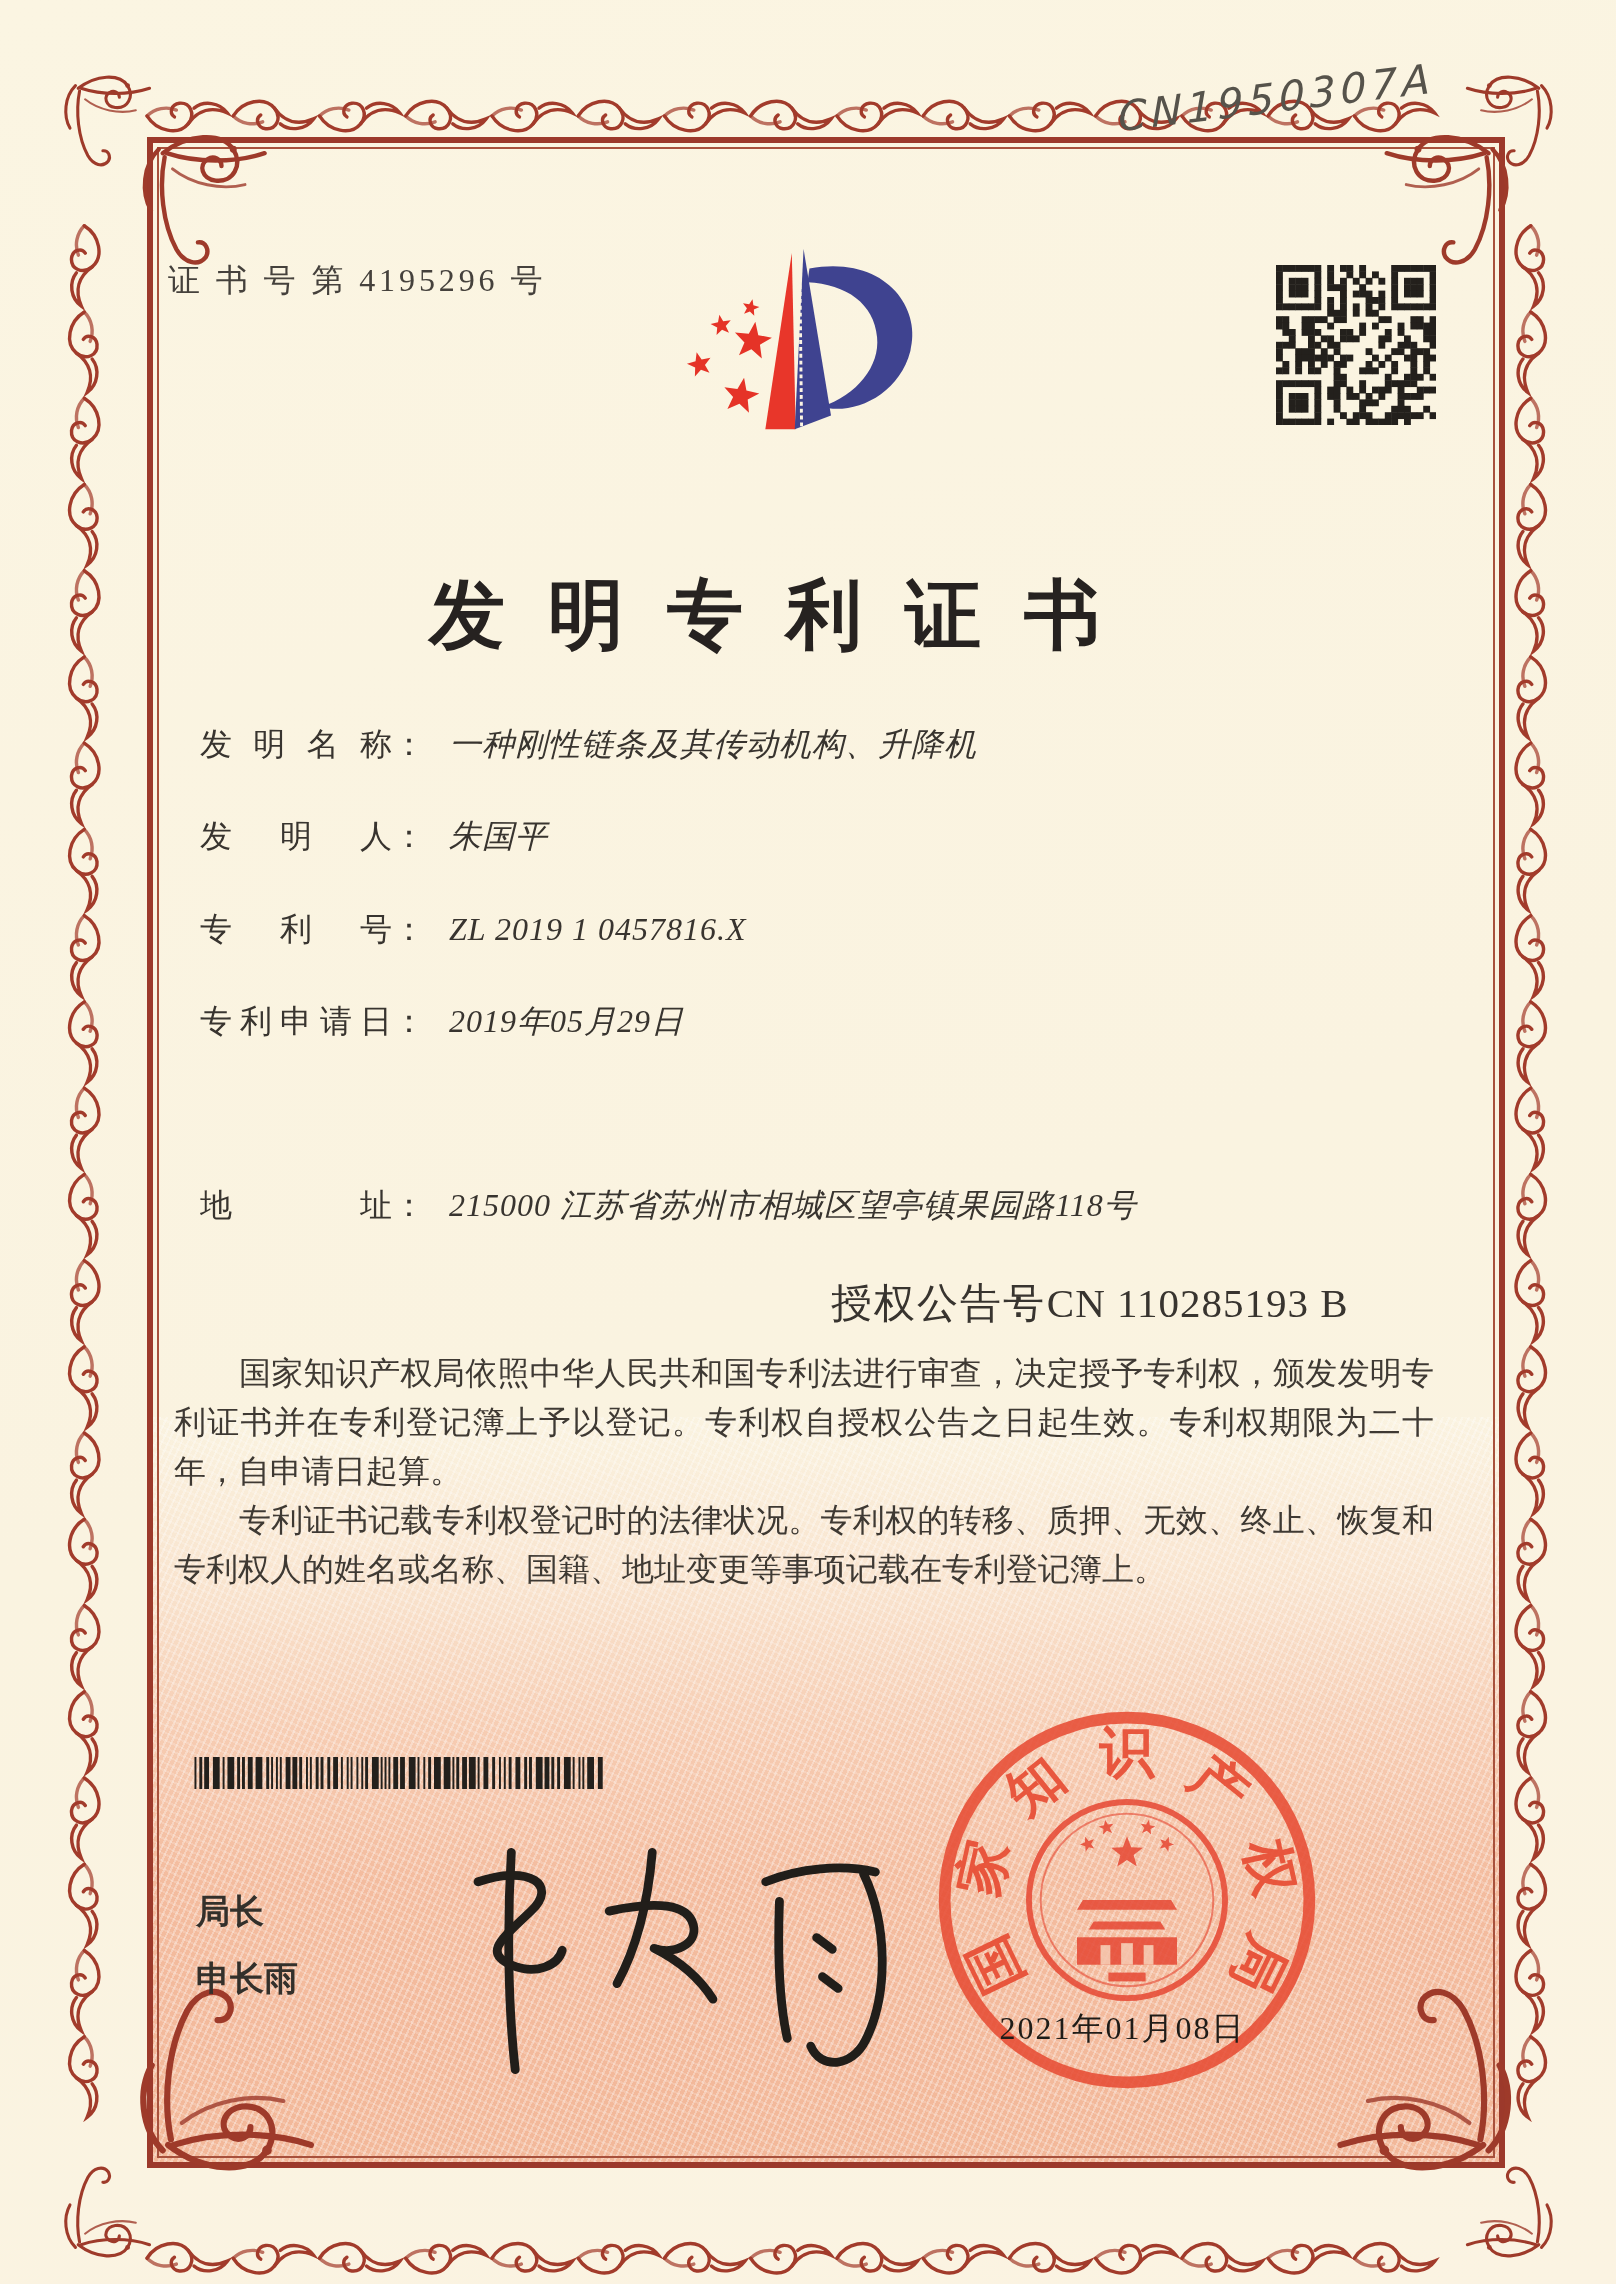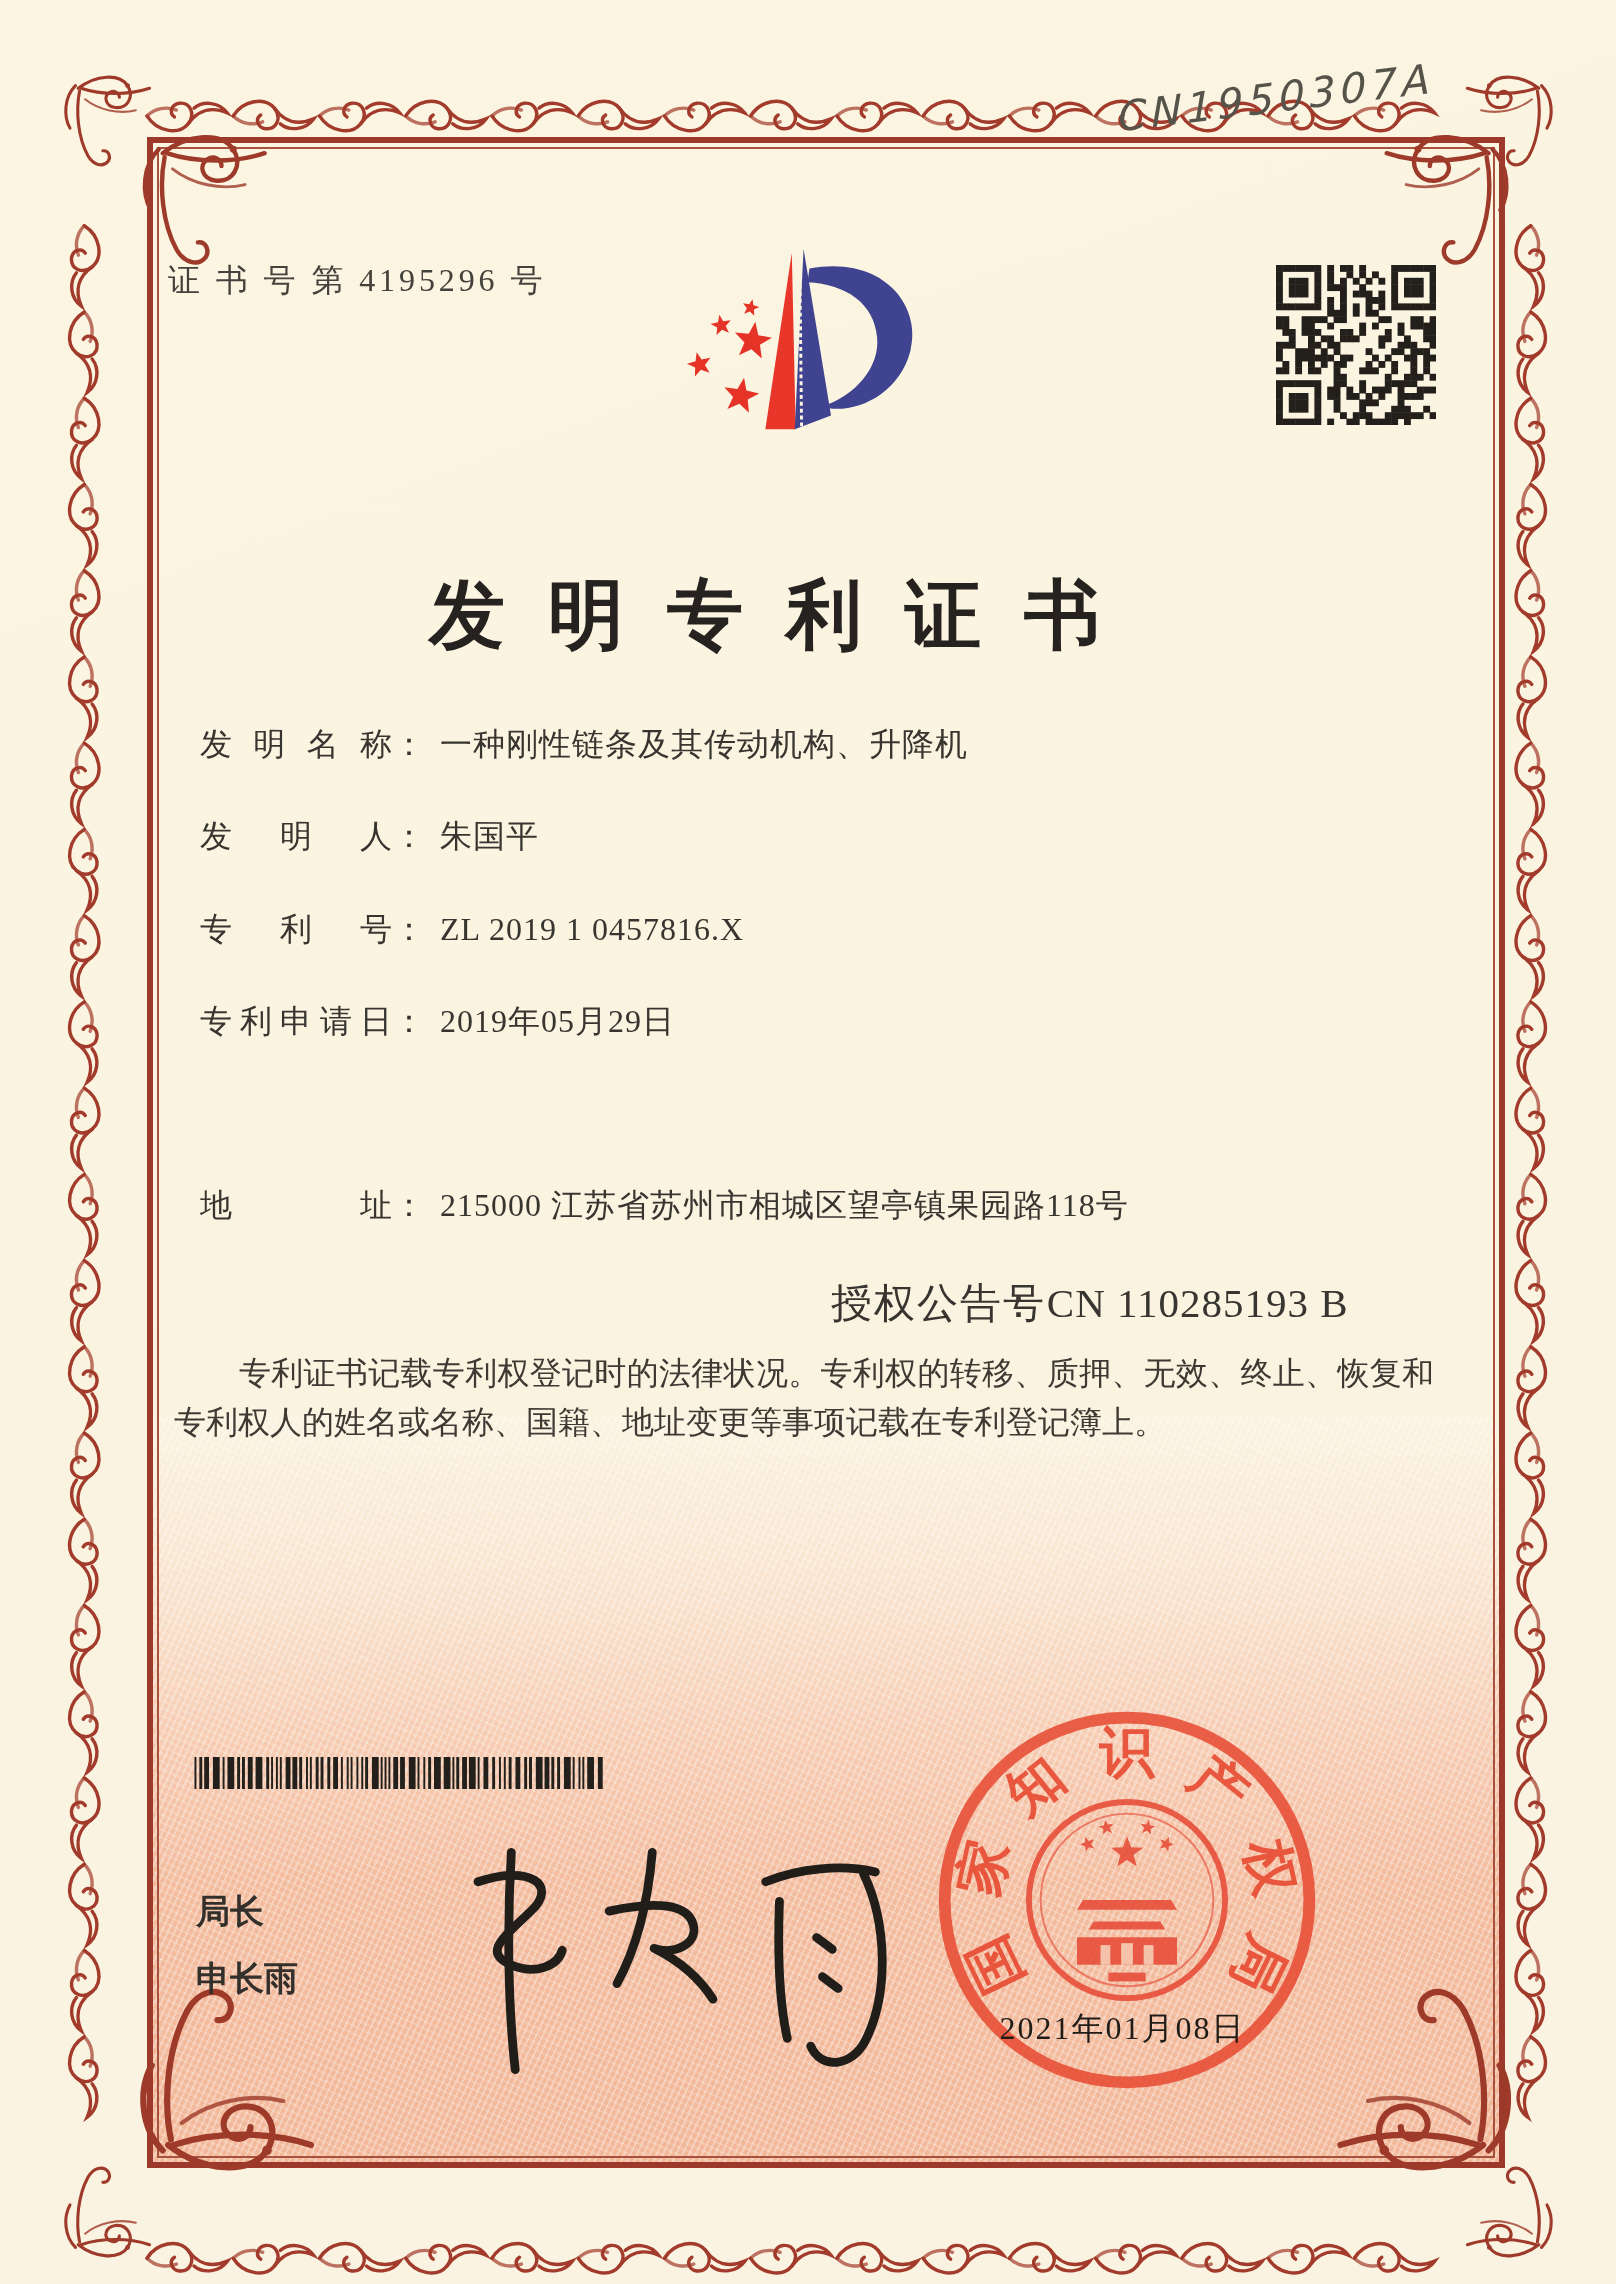--- a/index.html
+++ b/index.html
@@ -28,21 +28,21 @@
   .handnote{position:absolute;left:1117px;top:73px;width:333px;font-family:"DejaVu Sans",sans-serif;
         font-style:italic;font-size:41px;color:#56534b;letter-spacing:4.9px;
         transform:rotate(-7deg) skewX(-6deg);white-space:nowrap;}
   .title{position:absolute;left:93px;top:514px;width:1343px;text-align:center;
         font-size:76px;font-weight:bold;color:#262220;letter-spacing:43px;
         text-indent:43px;white-space:nowrap;}
   .row{position:absolute;left:200px;white-space:nowrap;font-size:32px;color:#38342f;}
   .row .lbl{display:inline-block;width:192px;text-align:justify;text-align-last:justify;
         vertical-align:baseline;}
   .row .colon{display:inline-block;margin-left:1px;}
-  .row .val{margin-left:15px;letter-spacing:1px;}
+  .row .val{margin-left:24px;letter-spacing:1px;font-style:italic;}
   .row2{position:absolute;left:831px;white-space:nowrap;font-size:41px;color:#38342f;}
   .row2 .lbl{display:inline-block;width:167px;letter-spacing:2px;}
   .row2 .val{margin-left:7.8px;letter-spacing:1px;}
   .paras{position:absolute;left:174px;top:1349px;width:1260px;font-size:32px;
         line-height:49px;color:#3e3933;text-align:justify;}
   .paras p{margin:0;text-indent:65px;}
   .director{position:absolute;left:196px;top:1878px;font-family:"Liberation Sans",sans-serif;
         font-weight:600;font-size:34px;color:#33302b;line-height:67px;}
   .seal-date{position:absolute;left:956px;top:2007px;width:333px;text-align:center;
         font-size:32px;color:#1f1c18;letter-spacing:2px;white-space:nowrap;}
@@ -522,20 +522,21 @@
     <span class="lbl">专利申请日</span><span class="colon">：</span><span class="val">2019年05月29日</span>
   </div>
   <div class="row" style="top:1184px">
     <span class="lbl">地址</span><span class="colon">：</span><span class="val">215000 江苏省苏州市相城区望亭镇果园路118号</span>
   </div>
   <div class="row2" style="top:1276px">
     <span class="lbl">授权公告号</span><span class="colon">：</span><span class="val">CN 110285193 B</span>
   </div>
 
   <div class="paras">
+    <p>国家知识产权局依照中华人民共和国专利法进行审查，决定授予专利权，颁发发明专利证书并在专利登记簿上予以登记。专利权自授权公告之日起生效。专利权期限为二十年，自申请日起算。</p>
     <p>专利证书记载专利权登记时的法律状况。专利权的转移、质押、无效、终止、恢复和专利权人的姓名或名称、国籍、地址变更等事项记载在专利登记簿上。</p>
   </div>
 
   <svg class="barcode" width="420" height="32" viewBox="0 0 428 33">
       <g id="bc-g" fill="#23201c">
         <rect x="0" y="0" width="2" height="33"></rect>
         <rect x="5" y="0" width="3" height="33"></rect>
         <rect x="10" y="0" width="5" height="33"></rect>
         <rect x="19" y="0" width="7" height="33"></rect>
         <rect x="29" y="0" width="2" height="33"></rect>

